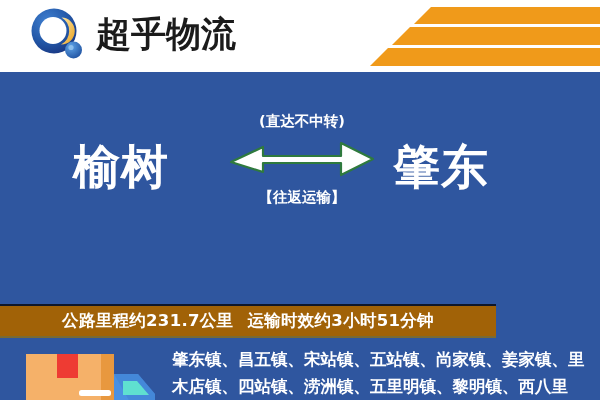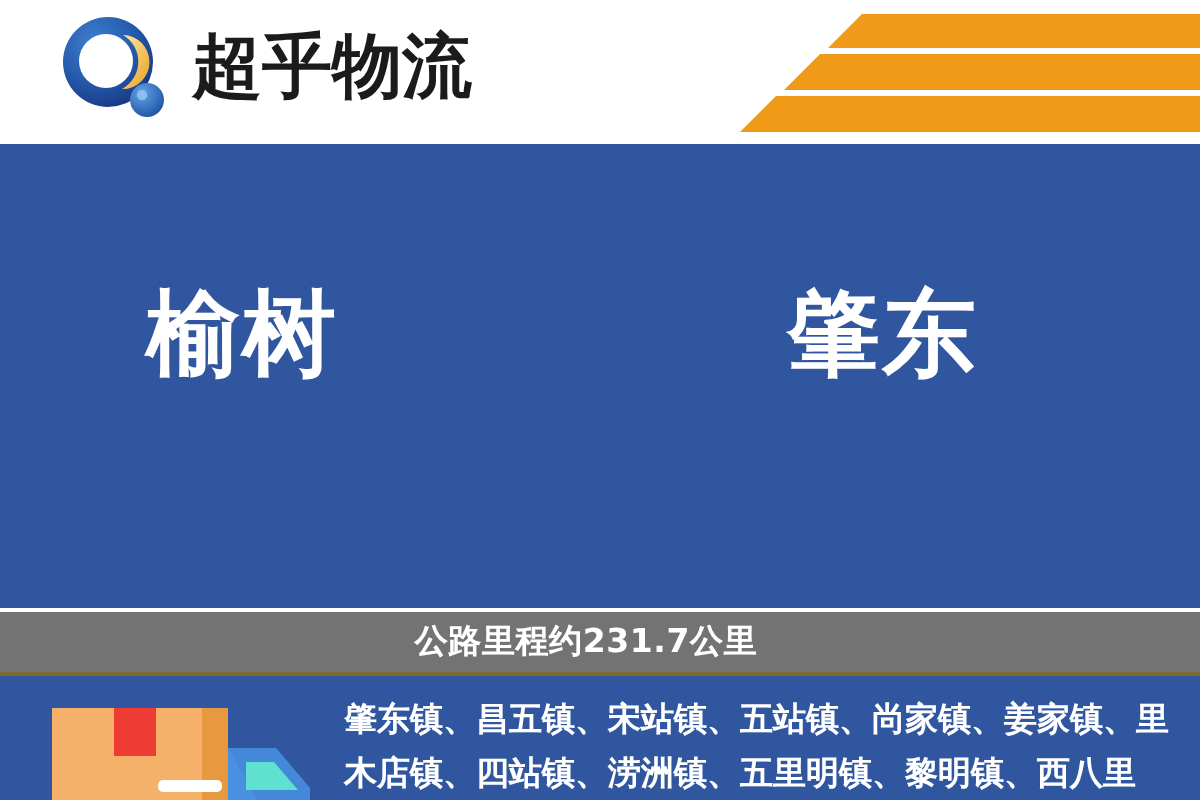--- a/index.html
+++ b/index.html
@@ -150,24 +150,24 @@
     line-height: 1;
     margin-top: 7px;
     white-space: nowrap;
   }
 
   
   .info-bar {
     position: absolute;
     left: 0;
     top: 232px;
-    width: 600px;
+    width: 496px;
     height: 34px;
-    background: #737373;
-    border-top: 2px solid #ffffff;
+    background: #a16207;
+    border-top: 2px solid #0f172a;
     border-bottom: 2px solid #7a6a33;
     box-sizing: border-box;
     display: flex;
     align-items: center;
     justify-content: center;
   }
 
   .info-text {
     font-family: "DejaVu Sans", "Liberation Sans", sans-serif;
     font-size: 16.5px;
@@ -249,27 +249,40 @@
       </svg>
     </div>
   </div>
 
   <div class="blue-body">
 
     <div class="route">
 
       <div class="city city-origin">榆树</div>
 
+      <div class="arrow-group">
+
+        <div class="arrow-note-top">(直达不中转)</div>
+
+        <div class="arrow-svg">
+          <svg width="150" height="44" viewBox="0 0 150 44" aria-hidden="true">
+            <polygon points="4,27 36,12 36,21 114,21 114,8 146,24 114,40 114,28 36,28 36,37" fill="#ffffff" stroke="#2f7a3e" stroke-width="2.2" stroke-linejoin="round"></polygon>
+          </svg>
+        </div>
+
+        <div class="arrow-note-bottom">【往返运输】</div>
+      </div>
 
       <div class="city city-dest">肇东</div>
     </div>
 
     <div class="info-bar">
       <span class="info-text">公路里程约231.7公里</span>
       <span class="info-gap"></span>
+      <span class="info-text">运输时效约3小时51分钟</span>
     </div>
 
     <div class="truck-area">
       <svg width="150" height="100" viewBox="0 0 150 100" aria-hidden="true">
 
         <rect x="8" y="10" width="88" height="62" fill="#f5b169"></rect>
         <rect x="83" y="10" width="13" height="62" fill="#e8983f"></rect>
 
         <rect x="39" y="10" width="21" height="24" fill="#ee3b33"></rect>
 

